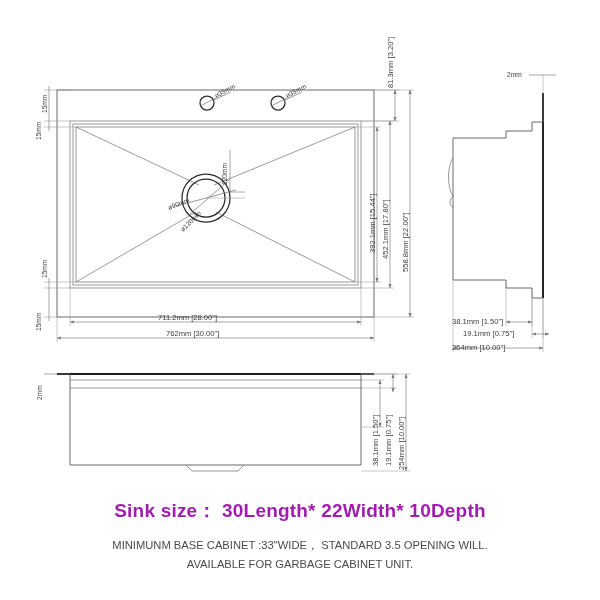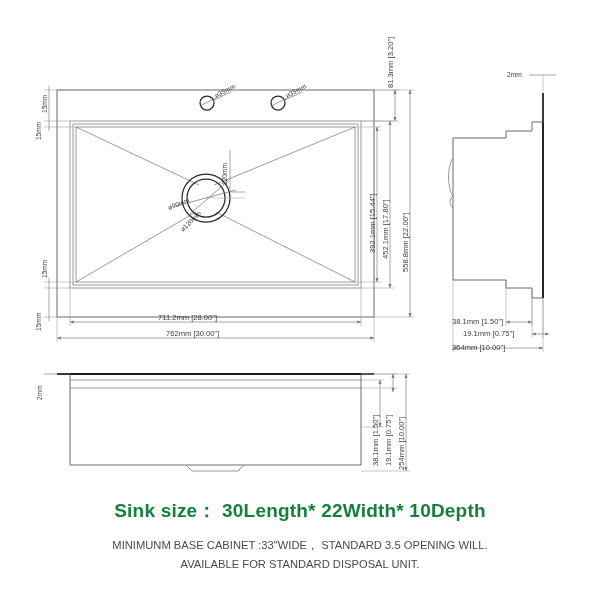--- a/index.html
+++ b/index.html
@@ -30,21 +30,21 @@
   .caption-block {
     position: absolute;
     left: 0;
     top: 498px;
     width: 600px;
     text-align: center;
   }
   .caption-main {
     font-size: 19px;
     font-weight: bold;
-    color: #15803d;
+    color: #a21caf;
     letter-spacing: .2px;
     white-space: nowrap;
   }
   .caption-sub {
     font-size: 11.2px;
     color: #4a4a4a;
     line-height: 19px;
     margin-top: 12px;
   }
   .caption-sub div { white-space: nowrap; }
@@ -248,17 +248,17 @@
         <text class="tx" x="404" y="470" transform="rotate(-90 404 470)">254mm [10.00"]</text>
       </g>
     </g>
 
   </svg>
 
   <div class="caption-block">
     <div class="caption-main">Sink size： 30Length* 22Width* 10Depth</div>
     <div class="caption-sub">
       <div>MINIMUNM BASE CABINET :33"WIDE， STANDARD 3.5 OPENING WILL.</div>
-      <div>AVAILABLE FOR STANDARD DISPOSAL UNIT.</div>
+      <div>AVAILABLE FOR GARBAGE CABINET UNIT.</div>
     </div>
   </div>
 
 </div>
 
 </body></html>

